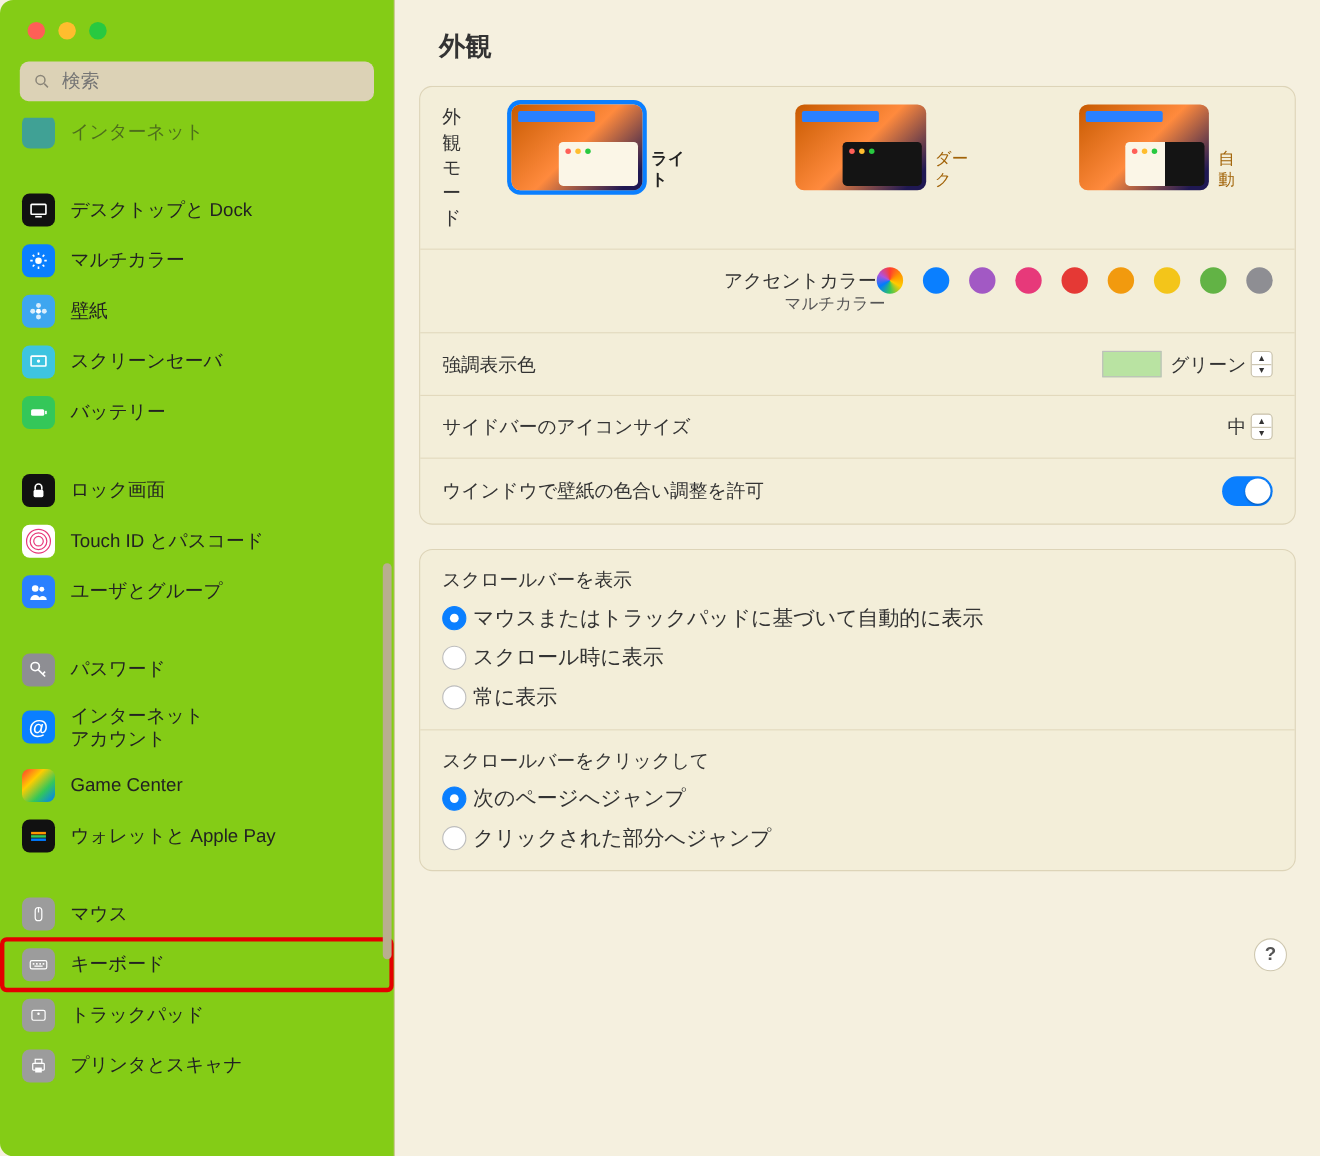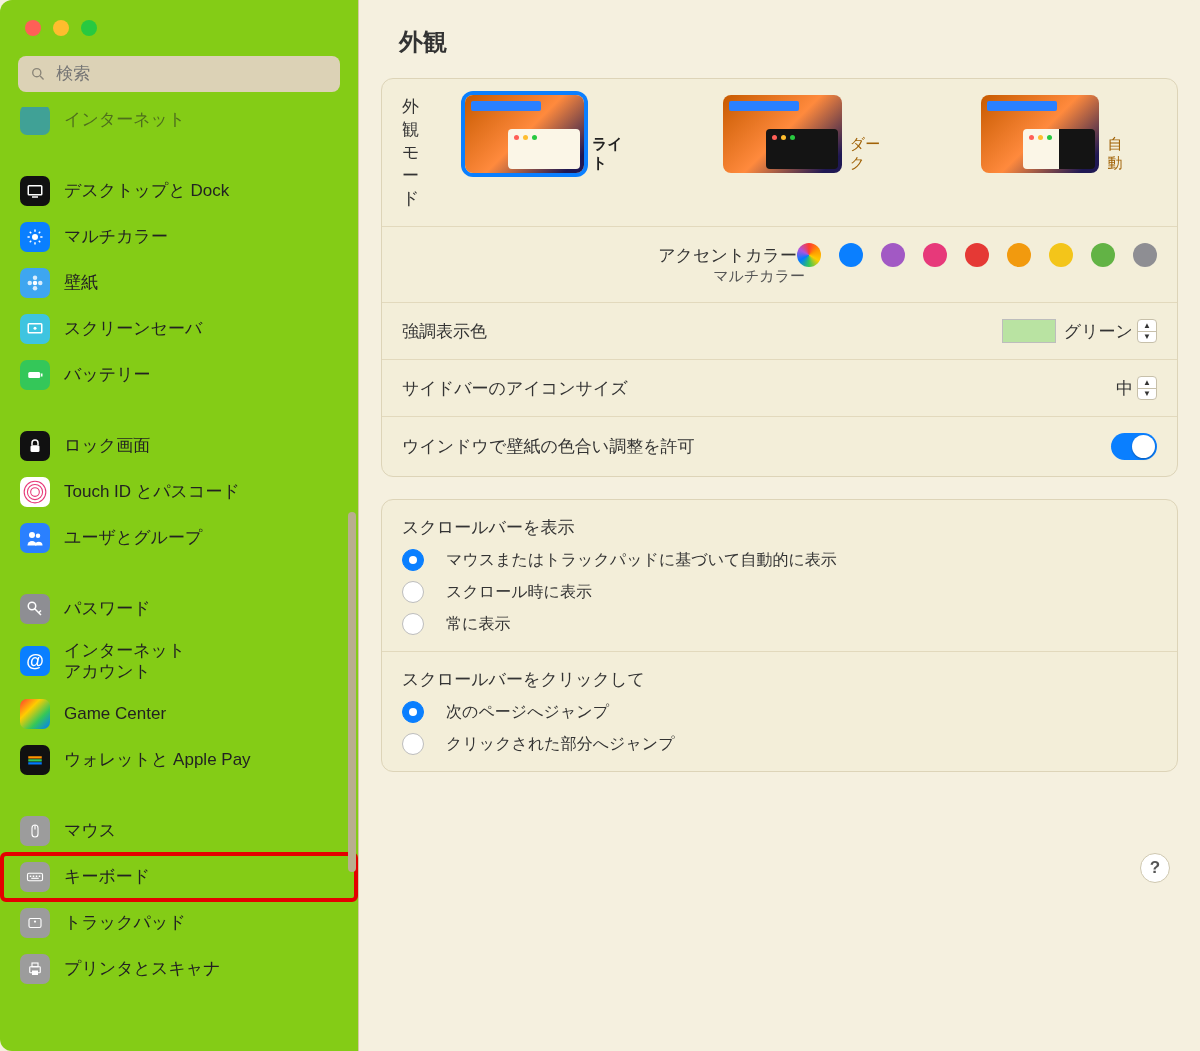--- a/index.html
+++ b/index.html
@@ -223,21 +223,21 @@
     .toggle .knob {
       width: 23px; height: 23px; border-radius: 50%;
       background: #fff; position: absolute; top: 2px; right: 2px;
       box-shadow: 0 1px 2px rgba(0,0,0,0.3);
     }
 
     .radio-group {
       display: flex; flex-direction: column; gap: 10px; margin-top: 10px;
     }
     .radio {
-      display: flex; align-items: center; gap: 22px; font-size: 16px; cursor: pointer;
+      display: flex; align-items: center; gap: 6px; font-size: 19px; cursor: pointer;
     }
     .radio .bullet {
       width: 20px; height: 20px; border-radius: 50%;
       border: 1px solid #bdbdbd; background: #fff; display: flex;
       align-items: center; justify-content: center;
     }
     .radio.selected .bullet {
       background: #0a7fff; border-color: #0a7fff;
     }
     .radio.selected .bullet::after {

